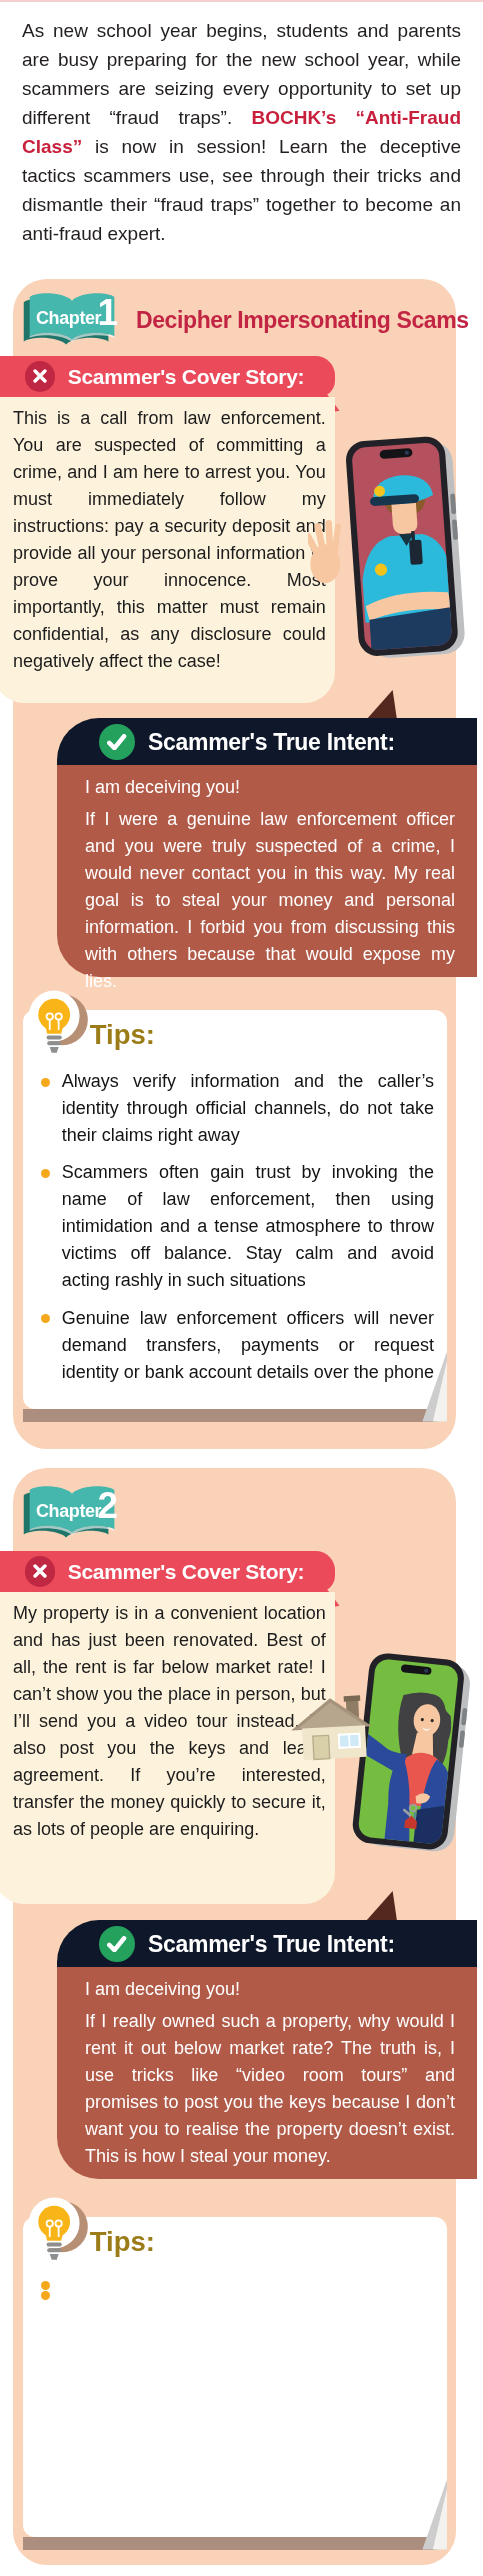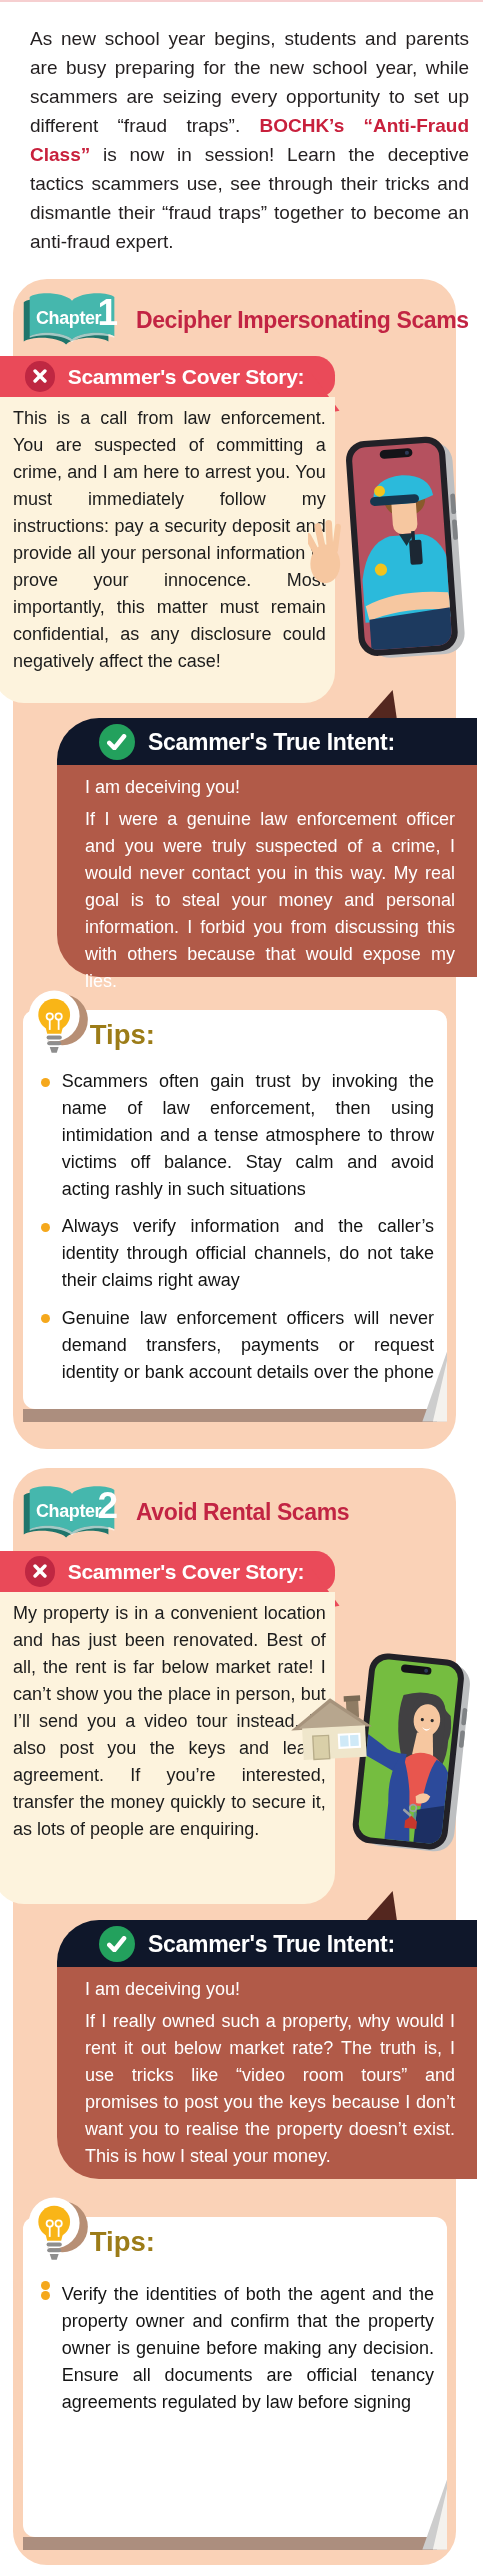--- a/index.html
+++ b/index.html
@@ -1,21 +1,21 @@
 <!DOCTYPE html>
 <html style="font-size:12px"><head>
 <meta charset="utf-8">
 <style>
   html,body{margin:0;padding:0;background:#fff;}
   .page{position:relative;width:484px;height:2576px;background:#ffffff;overflow:hidden;
         font-family:"Liberation Sans","DejaVu Sans",sans-serif;color:#1f1f1f;}
   .topline{position:absolute;left:0;top:0;width:484px;height:2.2px;background:#f6cfd0;}
 
   
-  .intro{position:absolute;left:22px;top:16.4px;width:439px;margin:8px;
+  .intro{position:absolute;left:22px;top:16.4px;width:439px;margin:0;
          font-size:19px;line-height:29px;text-align:justify;color:#231f20;}
   .intro b{color:#c8203c;}
 
   
   .card{position:absolute;left:13px;width:443px;background:#fad2b7;border-radius:34px;}
   .c1{top:279px;height:1170px;}
   .c2{top:1468px;height:1097px;}
 
   
   .badge{position:absolute;left:10.4px;width:101px;height:57px;}
@@ -192,25 +192,25 @@
           <line x1="51" y1="50" x2="51" y2="66" stroke="#fff" stroke-width="2.8"></line>
           <rect x="32" y="75" width="24" height="6" rx="3" fill="#8e8e8e"></rect>
           <rect x="33" y="84" width="22" height="6" rx="3" fill="#8e8e8e"></rect>
           <path d="M37,93 h14 l-3,9 h-8 Z" fill="#8e8e8e"></path>
         </svg>
       </div>
       <h3 class="tips-title">Tips:</h3>
       <ul>
         <li>
             <span class="dot"></span>
+            <p>Always verify information and the caller’s identity through official channels, do not take their claims right away</p>
+          </li>
+        <li>
+            <span class="dot"></span>
             <p>Scammers often gain trust by invoking the name of law enforcement, then using intimidation and a tense atmosphere to throw victims off balance. Stay calm and avoid acting rashly in such situations</p>
-          </li>
-        <li>
-            <span class="dot"></span>
-            <p>Always verify information and the caller’s identity through official channels, do not take their claims right away</p>
           </li>
         <li>
             <span class="dot"></span>
             <p>Genuine law enforcement officers will never demand transfers, payments or request identity or bank account details over the phone</p>
           </li>
       </ul>
       <div class="tips-shadow"></div>
       <div class="curl">
           <div class="g"></div>
           <div class="w"></div>
@@ -221,21 +221,20 @@
   <section class="card c2">
     <div class="badge">
       <svg viewBox="0 0 136 76">
         <path d="M62,16 C52,5 16,3 5,11 L5,64 C18,56 52,58 62,68 C72,58 106,56 119,64 L119,11 C108,3 72,5 62,16 Z" transform="translate(-4,5)" fill="#20756b"></path>
         <path d="M66,14 C56,3 20,1 9,9 L9,62 C22,54 56,56 66,66 C76,56 110,54 123,62 L123,9 C112,1 76,3 66,14 Z" fill="#45b7ad"></path>
         <path d="M66,66 C76,56 110,54 123,62 L123,64 C110,58 76,60 66,70 C56,60 22,58 9,64 L9,62 C22,54 56,56 66,66 Z" fill="#ffffff" opacity="0.6"></path>
       </svg>
       <span class="badge-word">Chapter</span>
       <span class="badge-num">2</span>
     </div>
-    <h2 class="ch-title">Avoid Rental Scams</h2>
 
     <div class="banner">
       <span class="xcircle">
         <svg viewBox="0 0 20 20">
             <path d="M3,3 L17,17 M17,3 L3,17" stroke="#fff" stroke-width="5" stroke-linecap="round"></path>
           </svg>
       </span>
       <span class="banner-title">Scammer's Cover Story:</span>
     </div>
     <div class="banner-tail"></div>
@@ -325,21 +324,20 @@
           <path d="M37,93 h14 l-3,9 h-8 Z" fill="#8e8e8e"></path>
         </svg>
       </div>
       <h3 class="tips-title">Tips:</h3>
       <ul>
         <li>
             <span class="dot"></span>
           </li>
         <li>
             <span class="dot"></span>
-            <p>Verify the identities of both the agent and the property owner and confirm that the property owner is genuine before making any decision. Ensure all documents are official tenancy agreements regulated by law before signing</p>
           </li>
       </ul>
       <div class="tips-shadow"></div>
       <div class="curl">
           <div class="g"></div>
           <div class="w"></div>
         </div>
     </div>
   </section>
 </div>

